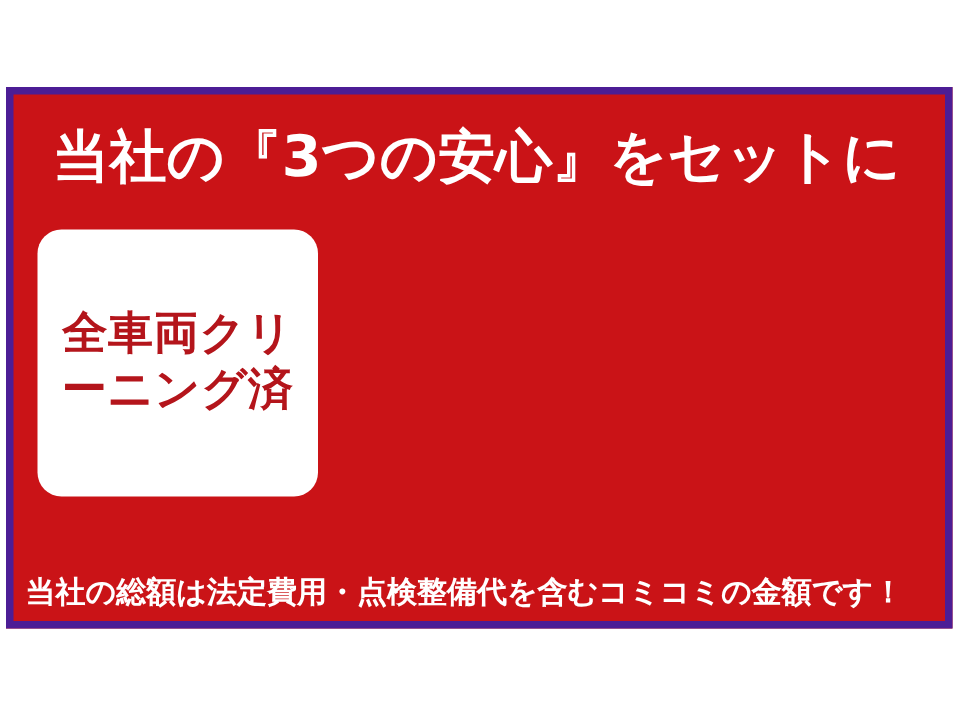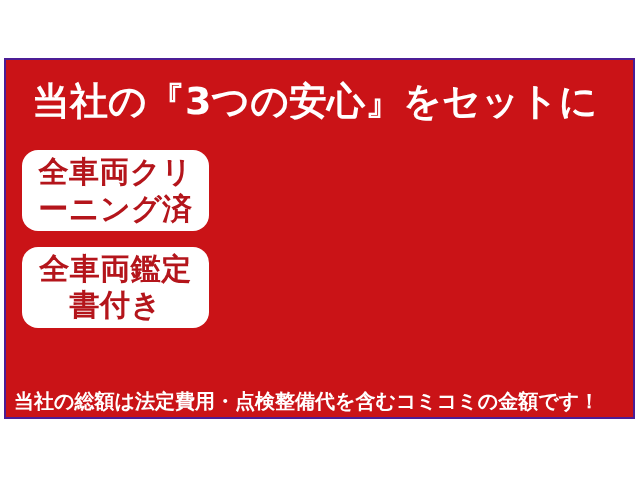--- a/index.html
+++ b/index.html
@@ -15,21 +15,21 @@
   }
 
   .banner {
     position: absolute;
     left: 4px;
     top: 58px;
     width: 631px;
     height: 361px;
     background: #ca1317;
     box-sizing: border-box;
-    border: 2px solid #4c1d95;
+    border: 5px solid #4c1d95;
   }
 
   .banner-headline {
     position: absolute;
     left: 26px;
     top: 12px;
     width: 590px;
     height: 58px;
     color: #ffffff;
     font-size: 38px;
@@ -42,21 +42,20 @@
 
   .cards-row {
     position: absolute;
     left: 16px;
     top: 90px;
     width: 601px;
     height: 178px;
     display: flex;
     justify-content: space-between;
     align-items: stretch;
-    flex-direction: column;
   }
 
   .card {
     width: 187px;
     background: #ffffff;
     border-radius: 16px;
     display: flex;
     align-items: center;
     justify-content: center;
     box-sizing: border-box;
@@ -70,21 +69,21 @@
     line-height: 1.22;
     text-align: center;
     letter-spacing: 0.5px;
     font-family: "DejaVu Sans", "Liberation Sans", sans-serif;
     word-break: break-all;
   }
 
   .banner-footnote {
     position: absolute;
     left: 8px;
-    top: 324px;
+    top: 314px;
     width: 615px;
     height: 34px;
     color: #ffffff;
     font-size: 20px;
     font-weight: bold;
     line-height: 34px;
     text-align: left;
     white-space: nowrap;
     font-family: "DejaVu Sans", "Liberation Sans", sans-serif;
   }
@@ -96,21 +95,18 @@
 
   <div class="banner-headline">当社の『3つの安心』をセットに</div>
 
   <div class="cards-row">
 
     <div class="card">
       <span class="card-label">全車両クリーニング済</span>
     </div>
 
 
-    <div class="card">
-      <span class="card-label">全車両鑑定書付き</span>
-    </div>
 
   </div>
 
   <div class="banner-footnote">当社の総額は法定費用・点検整備代を含むコミコミの金額です！</div>
 
 </div>
 
 </body></html>

